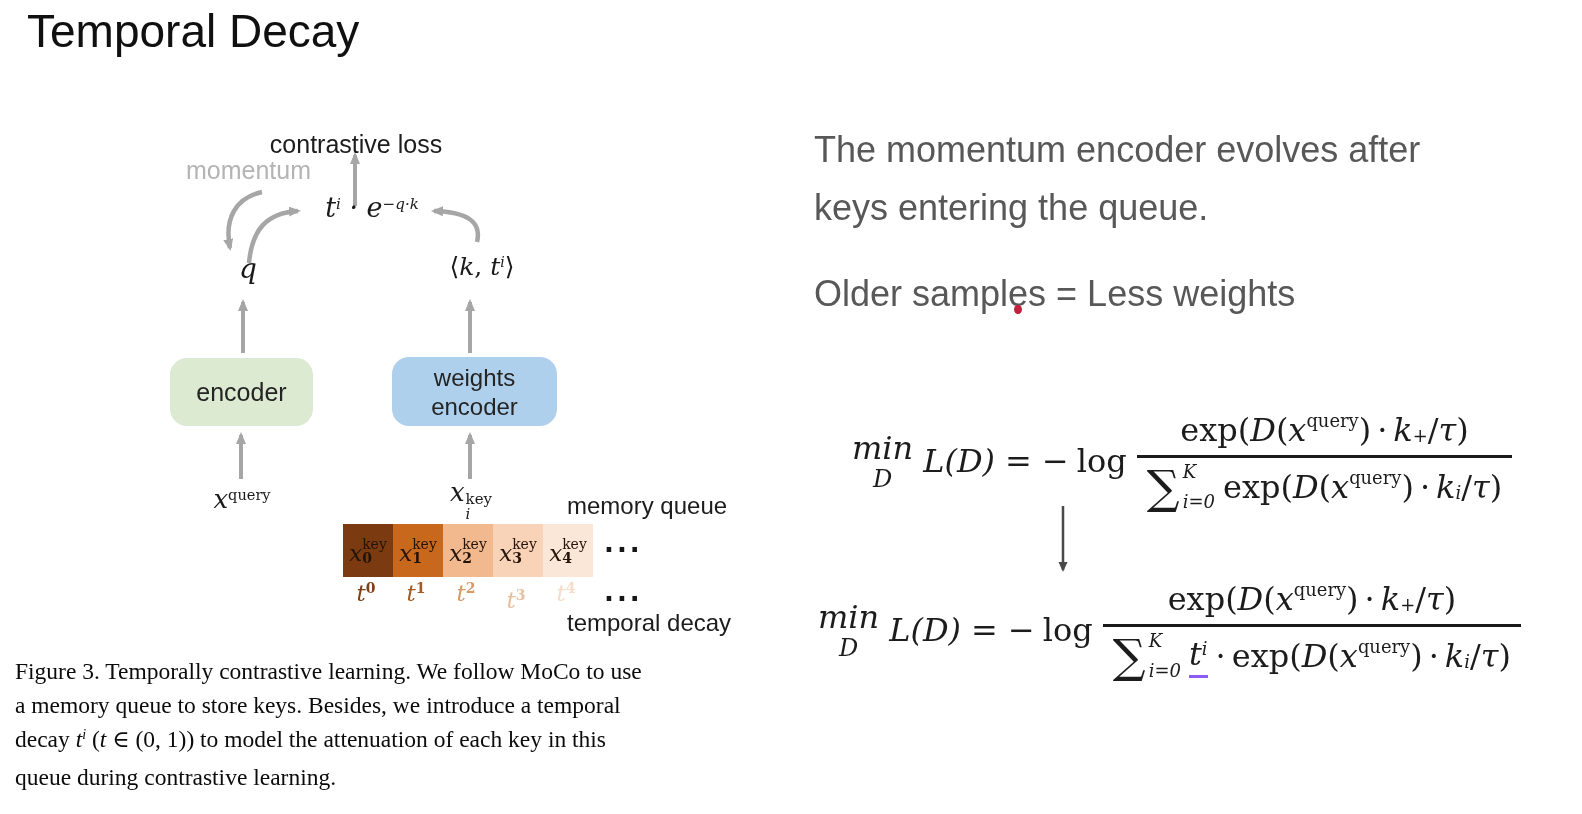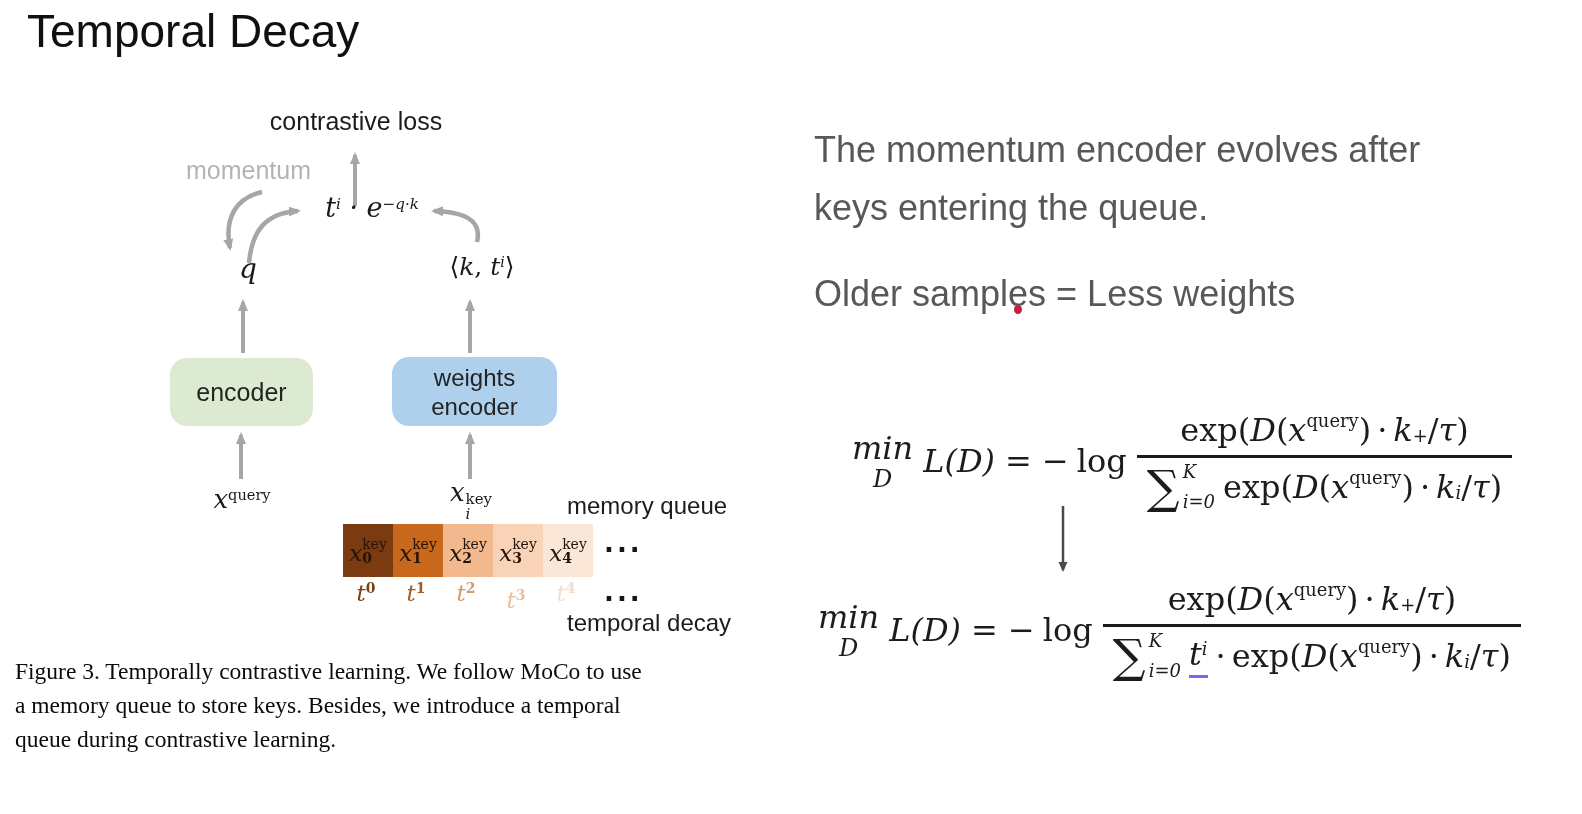--- a/index.html
+++ b/index.html
@@ -80,21 +80,21 @@
     <path d="M477 242 C482 221 466 212 434 211" stroke="#a6a6a6" stroke-width="4.5" fill="none" marker-end="url(#ah-g)"></path>
     <path d="M243 353 L243 302" stroke="#a6a6a6" stroke-width="4" fill="none" marker-end="url(#ah-g)"></path>
     <path d="M470 353 L470 302" stroke="#a6a6a6" stroke-width="4" fill="none" marker-end="url(#ah-g)"></path>
     <path d="M241 479 L241 435" stroke="#a6a6a6" stroke-width="4" fill="none" marker-end="url(#ah-g)"></path>
     <path d="M470 479 L470 435" stroke="#a6a6a6" stroke-width="4" fill="none" marker-end="url(#ah-g)"></path>
     <path d="M1063 506 L1063 570" stroke="#4a4a4a" stroke-width="2.5" fill="none" marker-end="url(#ah-d)"></path>
   </svg>
 
   <div class="abs title" style="left:27px;top:4px;">Temporal Decay</div>
 
-  <div class="abs diag-label ctr" style="left:356px;top:107px;">contrastive loss</div>
+  <div class="abs diag-label ctr" style="left:356px;top:130px;">contrastive loss</div>
   <div class="abs gray-label" style="left:186px;top:156px;">momentum</div>
 
   <div class="abs math it ctr" style="left:372px;top:192px;font-size:27px;white-space:nowrap;">
     <span>t</span><span class="sp">i</span><span> · e</span><span class="sp">−q·k</span>
   </div>
 
   <div class="abs math it ctr" style="left:248px;top:252px;font-size:28px;">q</div>
 
   <div class="abs math ctr" style="left:482px;top:252px;font-size:25px;white-space:nowrap;">
     <span class="rm">⟨</span><span class="it">k</span><span class="rm">, </span><span class="it">t</span><span class="sp it">i</span><span class="rm">⟩</span>
@@ -164,20 +164,21 @@
   <div class="abs math dlabel ctr" style="left:466px;top:580px;color:#d49a68;"><span>t</span><span class="dsup">2</span></div>
   <div class="abs math dlabel ctr" style="left:516px;top:580px;color:#e7bf9e;margin-top:7px;"><span>t</span><span class="dsup">3</span></div>
   <div class="abs math dlabel ctr" style="left:566px;top:580px;color:#f5ddca;"><span>t</span><span class="dsup">4</span></div>
   <div class="abs dots" style="left:604px;top:584px;">···</div>
 
   <div class="abs diag-label" style="left:567px;top:609px;font-size:24px;">temporal decay</div>
 
   <div class="abs caption" style="left:15px;top:654px;">
     <div>Figure 3. Temporally contrastive learning. We follow MoCo to use</div>
     <div>a memory queue to store keys. Besides, we introduce a temporal</div>
+    <div><span>decay </span><span class="it">t</span><span class="cap-sup">i</span><span> (</span><span class="it">t</span><span> ∈ (0, 1)) to model the attenuation of each key in this</span></div>
     <div>queue during contrastive learning.</div>
   </div>
 
   <div class="abs note" style="left:814px;top:121px;">
     <div>The momentum encoder evolves after</div>
     <div>keys entering the queue.</div>
   </div>
   <div class="abs note" style="left:814px;top:265px;">Older samples = Less weights</div>
   <div class="abs laser" style="left:1014px;top:305px;"></div>
 

